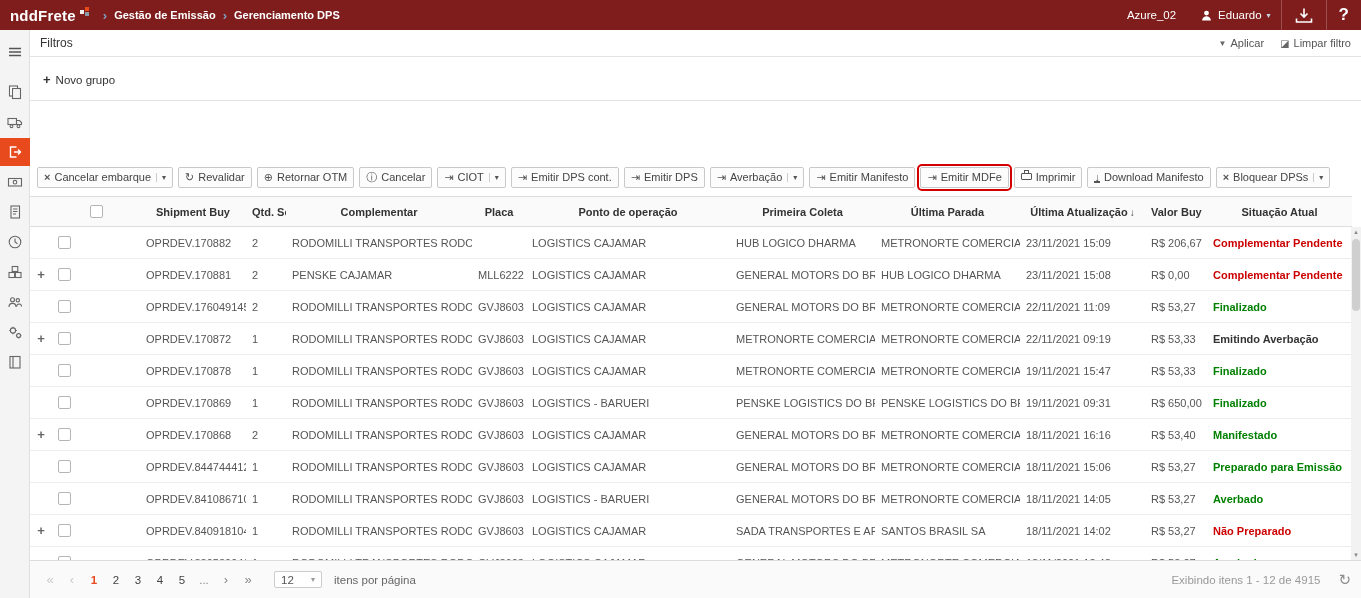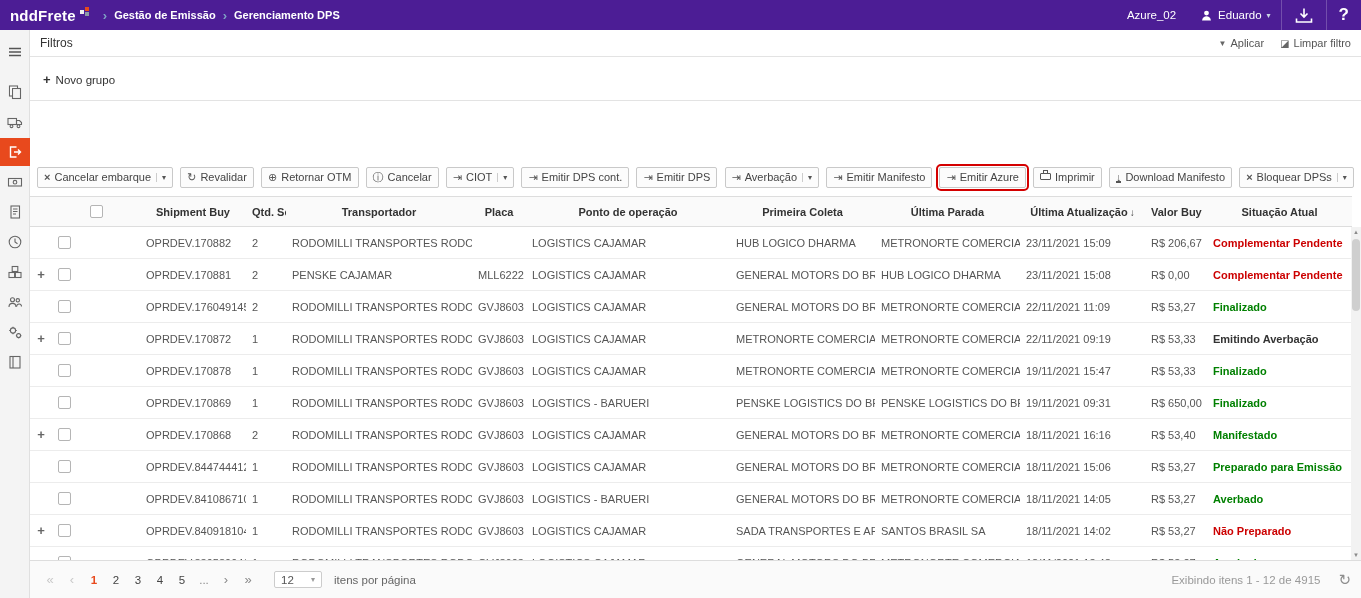--- a/index.html
+++ b/index.html
@@ -2,21 +2,21 @@
 <html><head>
 <meta charset="utf-8">
 <title>nddFrete - Gerenciamento DPS</title>
 <style>
   * { box-sizing: border-box; margin: 0; padding: 0; }
   html,body { background:#e9e9e9; }
   body { font-family: "Liberation Sans", "DejaVu Sans", sans-serif; }
   .app { width:1361px; height:598px; background:#fff; position:relative; overflow:hidden; }
 
   
-  .topbar { height:30px; background:#4c1d95; display:flex; align-items:center; padding:0 0 0 10px; color:#fff; }
+  .topbar { height:30px; background:#7f1d1d; display:flex; align-items:center; padding:0 0 0 10px; color:#fff; }
   .logo { display:flex; align-items:flex-start; cursor:pointer; margin-right:14px; }
   .logo-text { font-size:15px; font-weight:bold; letter-spacing:.2px; }
   .logo-mark { position:relative; width:11px; height:11px; display:inline-block; margin-left:2px; }
   .logo-mark i { position:absolute; width:4px; height:4px; }
   .logo-mark i.m1 { background:#e8491d; right:0; top:0; }
   .logo-mark i.m2 { background:#f0f0f0; right:5px; top:3px; }
   .logo-mark i.m3 { background:#8d9aa8; right:0; top:5px; }
   .breadcrumb { display:flex; align-items:center; gap:7px; font-size:11px; font-weight:bold; }
   .bc-sep { color:#7fa0c4; font-size:13px; font-weight:bold; }
   .bc-item { color:#fff; cursor:pointer; }
@@ -42,21 +42,21 @@
   .filters-actions .fact { display:flex; align-items:center; gap:4px; cursor:pointer; }
   .funnel-ic { font-size:8px; color:#666; }
   .eraser-ic { font-size:10px; color:#666; }
 
   .groups-area { height:44px; border-bottom:1px solid #e3e3e3; background:#fff; padding:13px 0 0 13px; }
   .new-group { display:inline-flex; align-items:center; gap:5px; font-size:11.5px; color:#333; cursor:pointer; }
   .plus-ic { font-weight:bold; font-size:13px; color:#333; }
   .filter-canvas { height:65px; background:#fff; }
 
   
-  .toolbar { height:22px; display:flex; justify-content:space-between; align-items:center; gap:5px; padding:0 7px; }
+  .toolbar { height:22px; display:flex; justify-content:flex-start; align-items:center; gap:5px; padding:0 7px; }
   .tbtn { display:inline-flex; align-items:center; gap:4px; border:1px solid #c9c9c9; background:#fcfcfc; border-radius:2px; font-size:11px; color:#444; height:21px; padding:0 6px; cursor:pointer; white-space:nowrap; font-family:inherit; }
   .tbtn.highlighted { outline:2px solid #d40000; outline-offset:1px; }
   .tico { color:#555; font-size:11px; line-height:1; display:inline-block; }
   .cancel-icon::before { content:"×"; font-weight:bold; }
   .refresh-icon::before { content:"↻"; }
   .plus-circle-icon::before { content:"⊕"; }
   .info-icon::before { content:"ⓘ"; }
   .emit-icon::before { content:"⇥"; }
   .download-icon { border-bottom:2px solid #555; height:11px; line-height:10px; }
   .download-icon::before { content:"↓"; }
@@ -324,21 +324,21 @@
           </button>
 
           <button class="tbtn">
             <span class="tico emit-icon"></span>
             <span>Emitir Manifesto</span>
 
           </button>
 
           <button class="tbtn highlighted">
             <span class="tico emit-icon"></span>
-            <span>Emitir Azure</span>
+            <span>Emitir MDFe</span>
 
           </button>
 
           <button class="tbtn">
             <span class="tico print-icon"></span>
             <span>Imprimir</span>
 
           </button>
 
           <button class="tbtn">
@@ -372,21 +372,21 @@
               <col class="w-atual">
               <col class="w-valor">
               <col class="w-status">
           </colgroup>
           <thead>
             <tr>
               <th></th>
               <th><span class="checkbox"></span></th>
               <th>Shipment Buy</th>
               <th>Qtd. Sell</th>
-              <th>Transportador</th>
+              <th>Complementar</th>
               <th>Placa</th>
               <th>Ponto de operação</th>
               <th>Primeira Coleta</th>
               <th>Última Parada</th>
               <th>
                 <span>Última Atualização</span><span class="sort-arrow">↓</span>
               </th>
               <th>Valor Buy</th>
               <th>Situação Atual</th>
             </tr>

